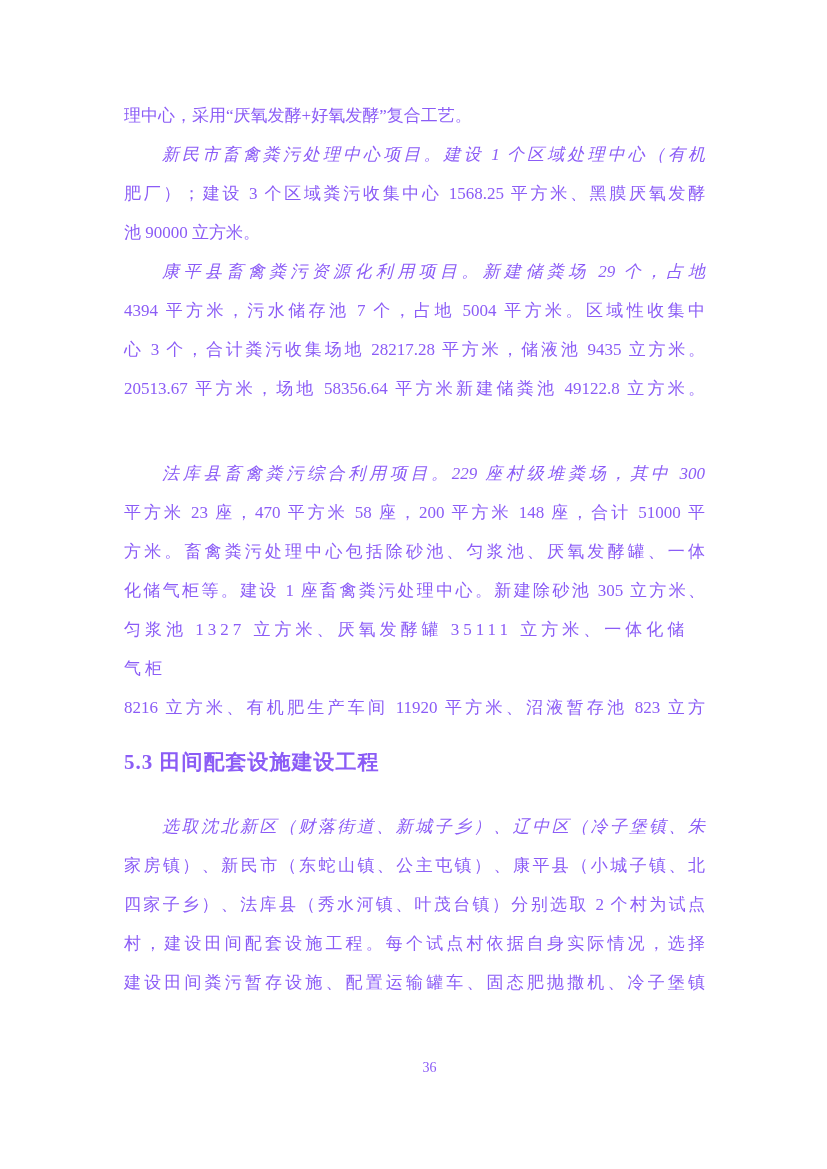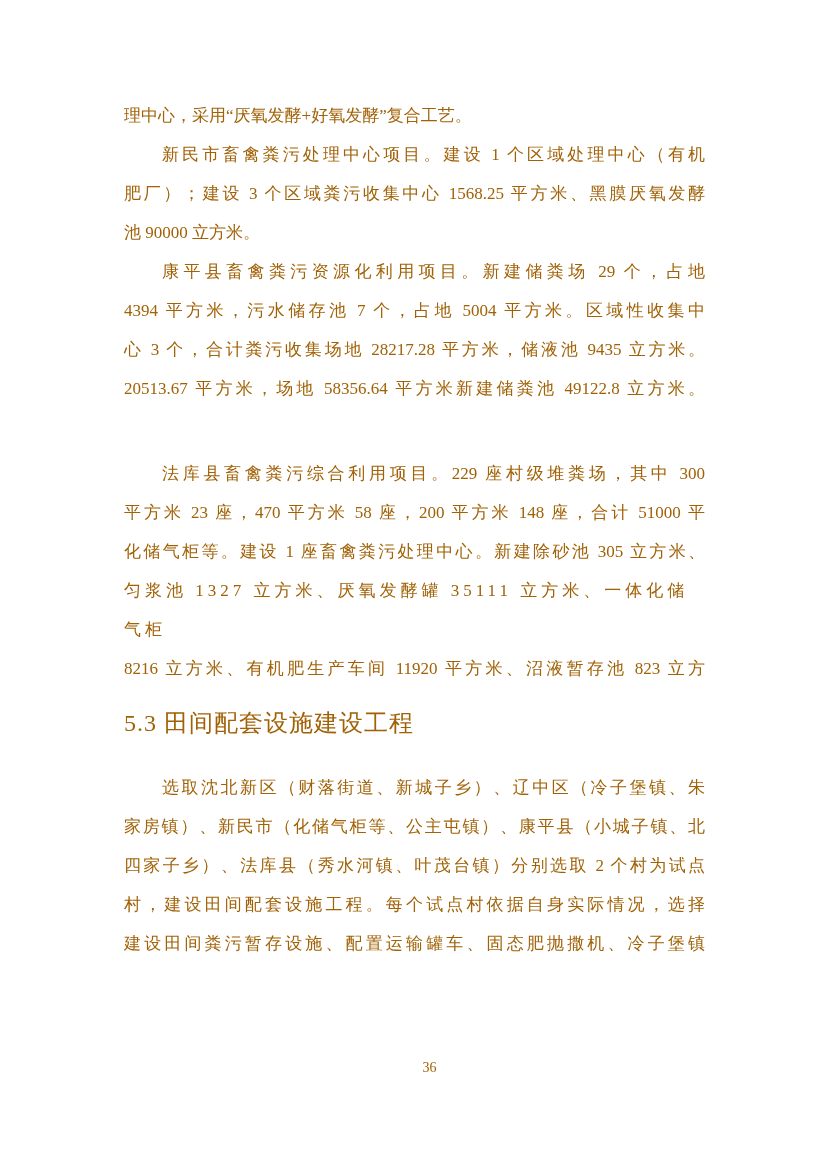--- a/index.html
+++ b/index.html
@@ -7,21 +7,21 @@
     padding: 0;
     background: #ffffff;
   }
   .page {
     position: relative;
     width: 827px;
     height: 1169px;
     background: #ffffff;
     overflow: hidden;
     font-family: "Liberation Serif", "DejaVu Serif", serif;
-    color: #a16207;
+    color: #8b5cf6;
   }
   .content {
     position: absolute;
     left: 124px;
     top: 96px;
     width: 581px;
   }
   .line {
     font-size: 17px;
     line-height: 39px;
@@ -36,29 +36,30 @@
     text-align: left;
     text-align-last: left;
   }
   .sp {
     text-align: left;
     text-align-last: left;
     letter-spacing: 4px;
   }
   .indent {
     text-indent: 38px;
+    font-style: italic;
   }
   .blank-line {
     height: 46px;
   }
   .heading {
     margin: 14px 0 24px 0;
-    font-size: 24px;
+    font-size: 21px;
     line-height: 42px;
-    font-weight: normal;
+    font-weight: bold;
     text-align: left;
     letter-spacing: 1px;
   }
   .page-number {
     position: absolute;
     top: 1058px;
     left: 16px;
     width: 100%;
     text-align: center;
     font-size: 14px;
@@ -77,28 +78,29 @@
     <div class="line end">池 90000 立方米。</div>
     <div class="line full indent">康平县畜禽粪污资源化利用项目。新建储粪场 29 个，占地</div>
     <div class="line full">4394 平方米，污水储存池 7 个，占地 5004 平方米。区域性收集中</div>
     <div class="line full">心 3 个，合计粪污收集场地 28217.28 平方米，储液池 9435 立方米。</div>
     <div class="line full">20513.67 平方米，场地 58356.64 平方米新建储粪池 49122.8 立方米。</div>
 
     <div class="blank-line"></div>
 
     <div class="line full indent">法库县畜禽粪污综合利用项目。229 座村级堆粪场，其中 300</div>
     <div class="line full">平方米 23 座，470 平方米 58 座，200 平方米 148 座，合计 51000 平</div>
+    <div class="line full">方米。畜禽粪污处理中心包括除砂池、匀浆池、厌氧发酵罐、一体</div>
     <div class="line full">化储气柜等。建设 1 座畜禽粪污处理中心。新建除砂池 305 立方米、</div>
     <div class="line sp">匀浆池 1327 立方米、厌氧发酵罐 35111 立方米、一体化储气柜</div>
     <div class="line full">8216 立方米、有机肥生产车间 11920 平方米、沼液暂存池 823 立方</div>
 
     <h2 class="heading">5.3 田间配套设施建设工程</h2>
 
     <div class="line full indent">选取沈北新区（财落街道、新城子乡）、辽中区（冷子堡镇、朱</div>
-    <div class="line full">家房镇）、新民市（化储气柜等、公主屯镇）、康平县（小城子镇、北</div>
+    <div class="line full">家房镇）、新民市（东蛇山镇、公主屯镇）、康平县（小城子镇、北</div>
     <div class="line full">四家子乡）、法库县（秀水河镇、叶茂台镇）分别选取 2 个村为试点</div>
     <div class="line full">村，建设田间配套设施工程。每个试点村依据自身实际情况，选择</div>
     <div class="line full">建设田间粪污暂存设施、配置运输罐车、固态肥抛撒机、冷子堡镇</div>
 
   </div>
 
   <div class="page-number">36</div>
 </div>
 
 </body></html>

